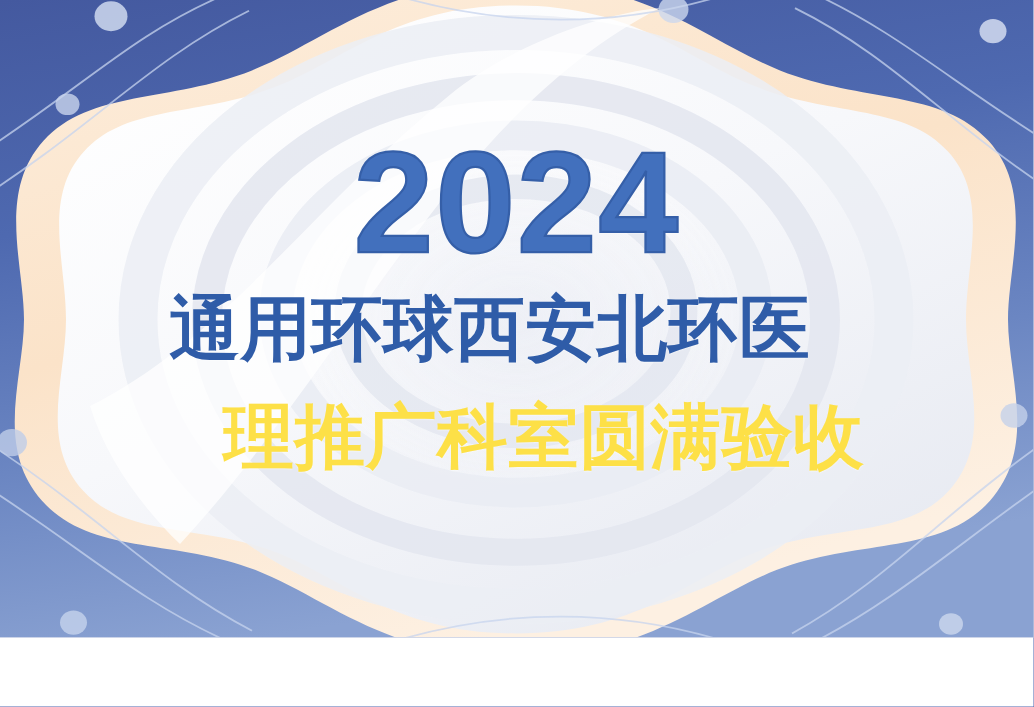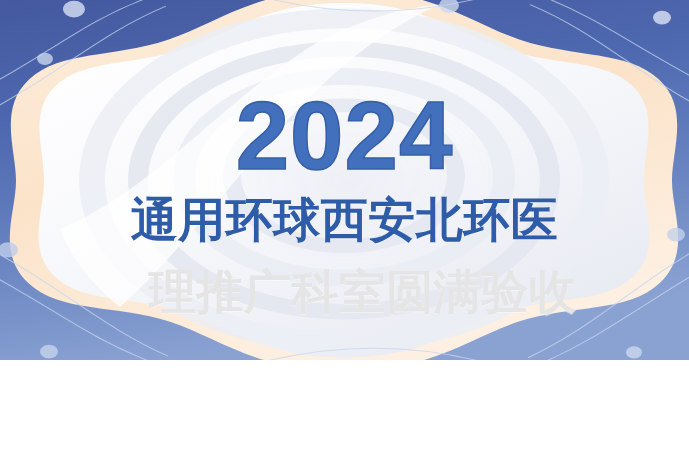--- a/index.html
+++ b/index.html
@@ -8,21 +8,21 @@
     padding: 0;
     background: #ffffff;
   }
   body {
     font-family: "Liberation Sans", "DejaVu Sans", sans-serif;
   }
 
   #poster {
     position: relative;
     width: 689px;
-    height: 360px;
+    height: 425px;
     overflow: hidden;
     background: #4a63ac;
   }
 
   
   .layer {
     position: absolute;
     inset: 0;
     width: 100%;
     height: 100%;
@@ -52,21 +52,20 @@
     -webkit-text-stroke: 1.5px #355fa8;
     text-shadow: 0 1px 0 rgba(255,255,255,0.35);
     margin: 0;
     user-select: none;
   }
 
   .cn-lines {
     margin-top: 6px;
     display: flex;
     flex-direction: column;
-    align-items: center;
     gap: 4px;
   }
 
   .cn-line {
     font-family: "DejaVu Sans", "Liberation Sans", sans-serif;
     font-size: 47px;
     font-weight: bold;
     line-height: 1.44;
     letter-spacing: 0.5px;
     color: #2f5ca8;
@@ -181,17 +180,17 @@
       </g>
     </g>
   </svg>
 
   <div class="content">
 
     <div class="year" style="color: rgb(66, 112, 189); -webkit-text-stroke: 1.5px rgb(53, 95, 168); font-size: 96px;">2024</div>
 
     <div class="cn-lines">
       <div class="cn-line" style="color: rgb(47, 92, 168); font-size: 47px;">通用环球西安北环医</div>
-      <div class="cn-line" style="color: #e5e5e5; font-size: 47px; margin-left: 36px;">理推广科室圆满验收</div>
+      <div class="cn-line" style="color: #fde047; font-size: 47px; margin-left: 36px;">理推广科室圆满验收</div>
     </div>
 
   </div>
 </div>
 
 </body></html>

